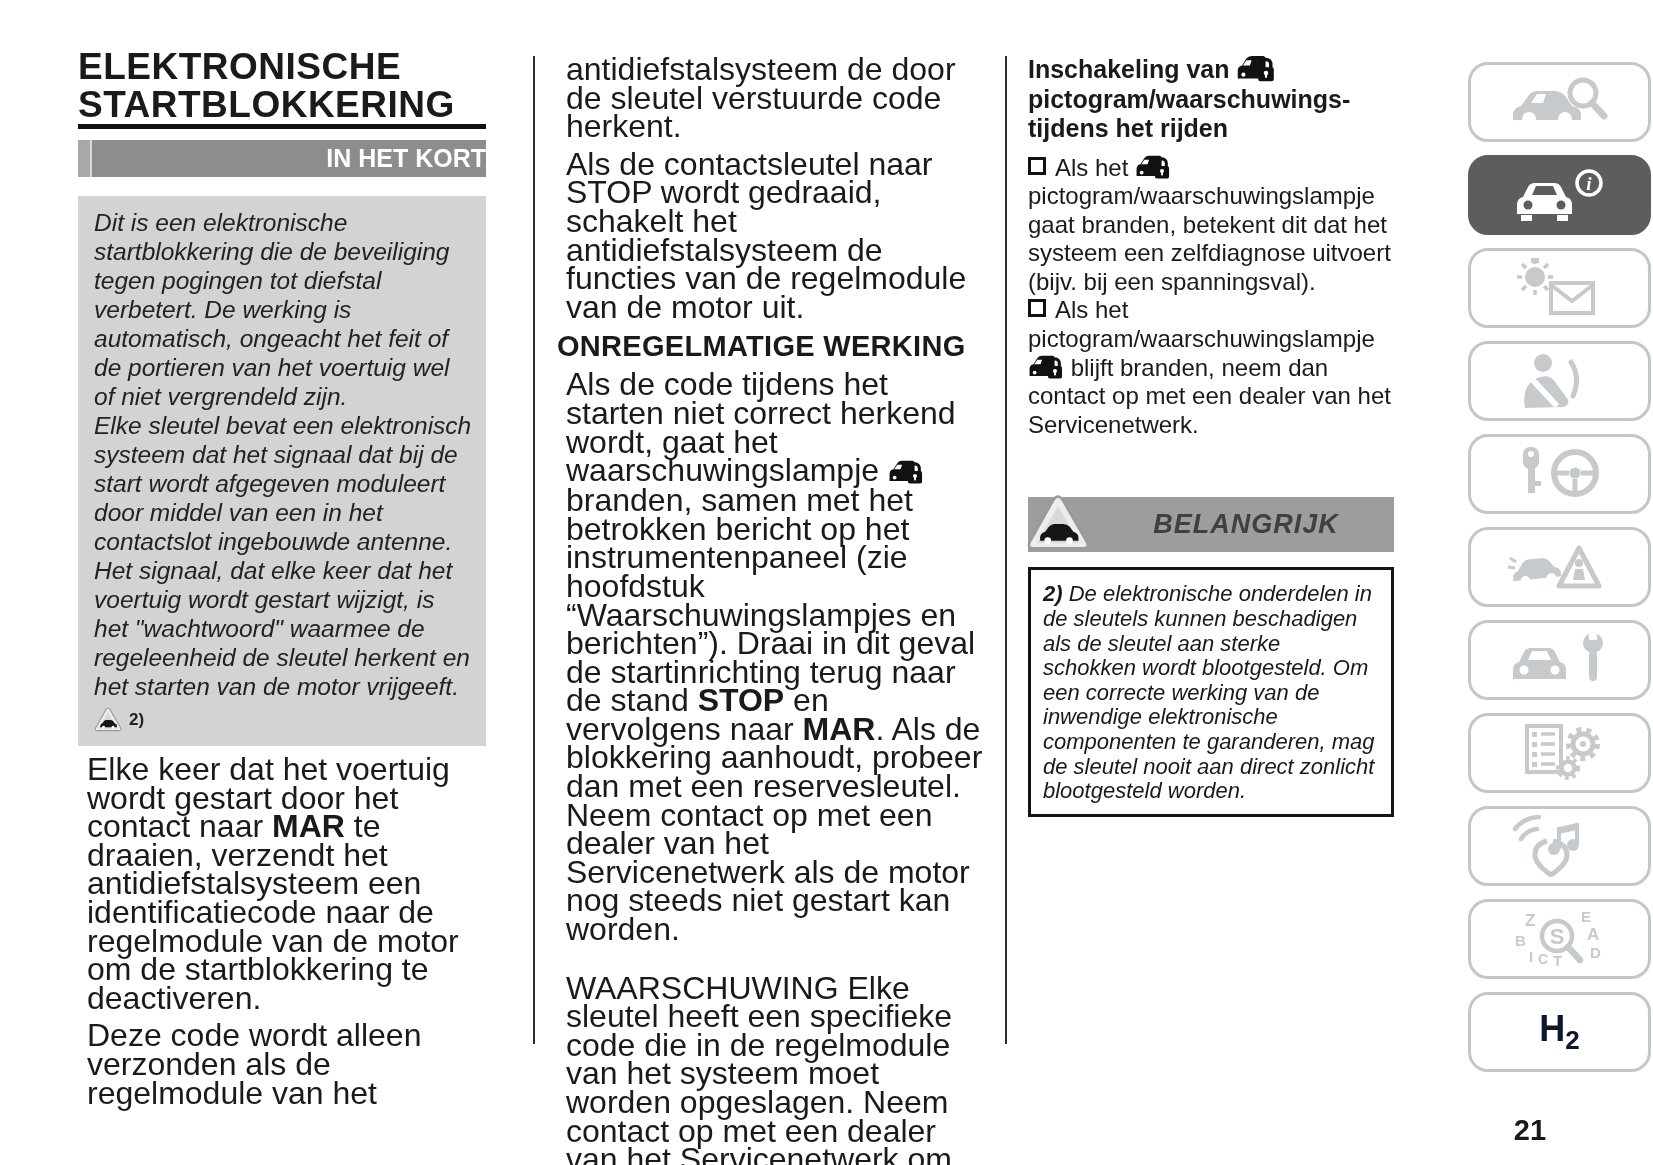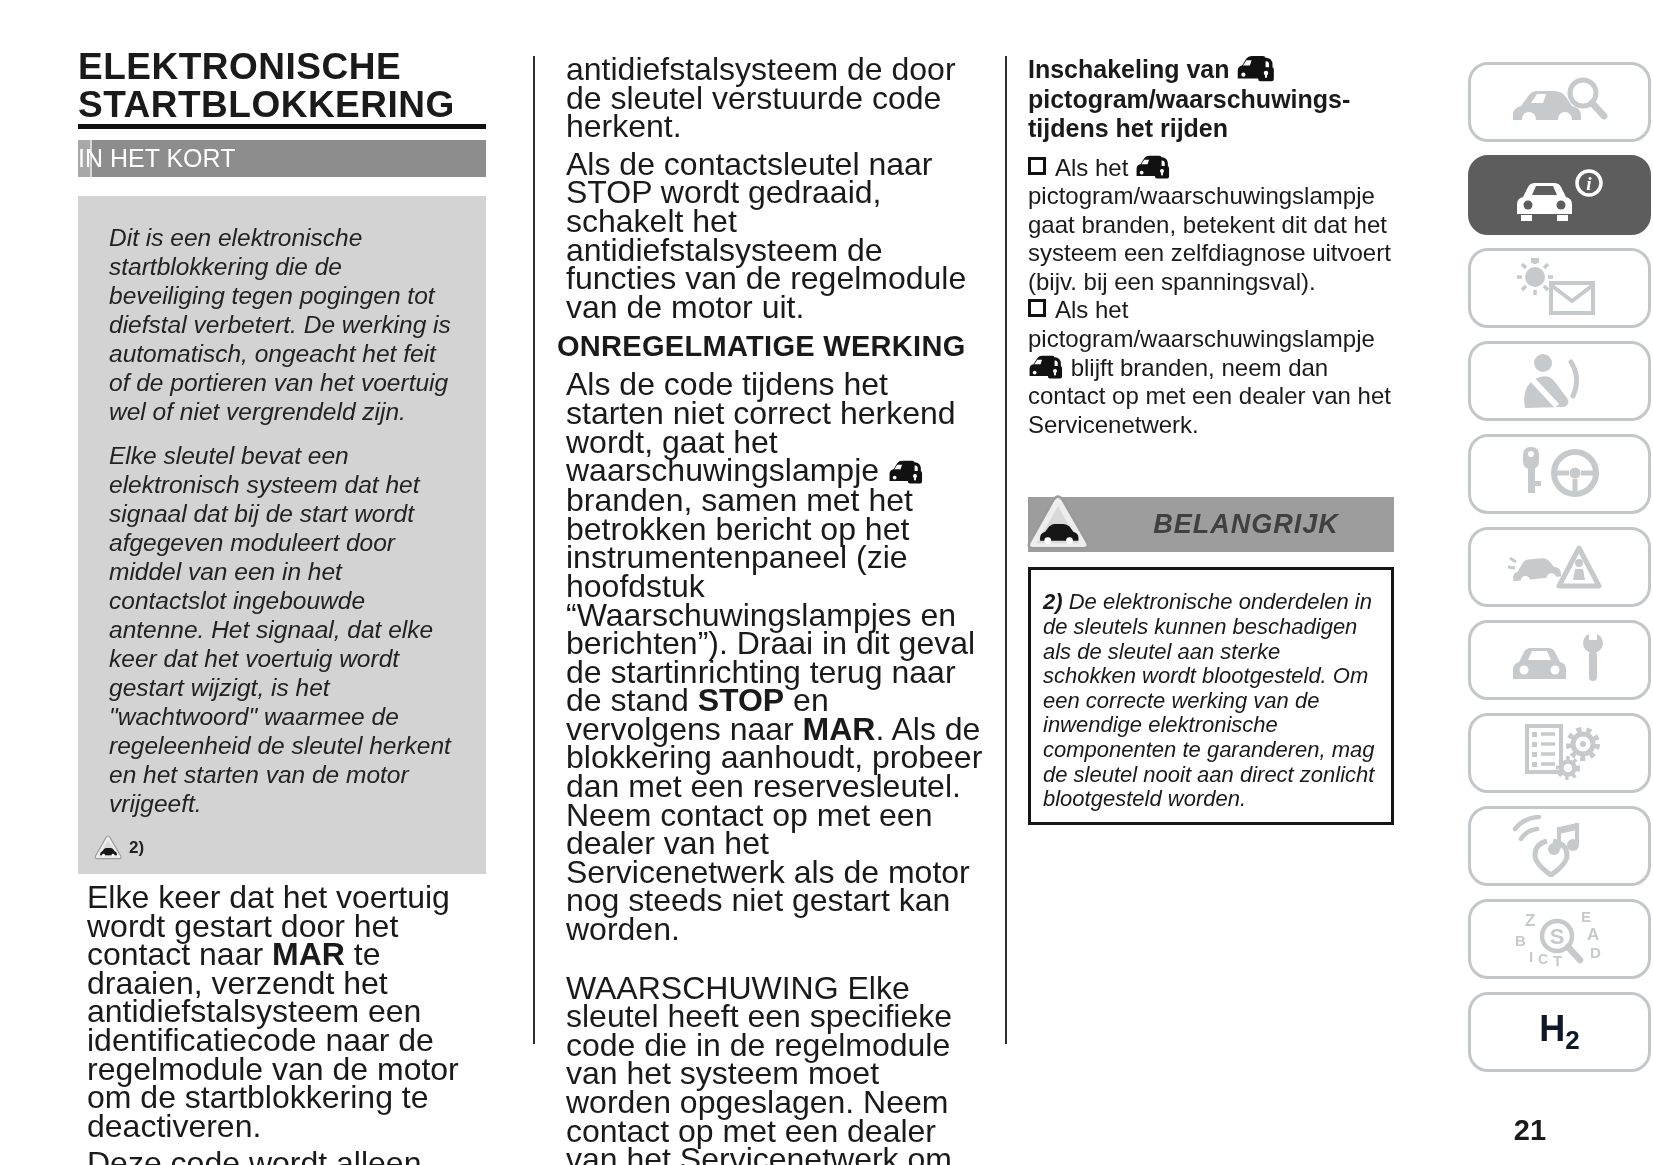--- a/index.html
+++ b/index.html
@@ -10,44 +10,44 @@
   #col1{left:78px;width:408px;}
   #col2{left:557px;width:442px;}
   #col3{left:1028px;width:366px;}
   .vline{position:absolute;top:56px;height:988px;width:2px;background:#2e2e2e;}
   #vline1{left:533px;}
   #vline2{left:1005px;}
 
   
   .doc-title{font-size:37px;line-height:38px;font-weight:900;letter-spacing:.5px;
              border-bottom:5px solid #111;}
-  .kort-bar{margin-top:11px;height:37px;line-height:37px;text-align:left;color:#fff;
-            font-size:25px;font-weight:normal;
+  .kort-bar{margin-top:11px;height:37px;line-height:37px;text-align:right;color:#fff;
+            font-size:25px;font-weight:bold;
             background:linear-gradient(to right,#a8a8a8 0 12px,#d9d9d9 12px 14px,#8d8d8d 14px);}
   .intro-box{margin-top:19px;background:#d3d3d3;padding:12px 14px 12px 16px;
              font-style:italic;font-size:24.5px;line-height:29px;color:#222;}
-  .intro-box p{margin:15px;}
+  .intro-box p{margin:0;}
   .footnote-row{margin-top:4px;display:flex;align-items:center;font-style:normal;}
   .footnote-ref{font-size:17px;font-weight:bold;margin-left:7px;}
   .sec-h{font-size:29px;font-weight:900;letter-spacing:.3px;margin:26px 0 6px 0;line-height:30px;}
   .body-p{font-size:32px;line-height:28.6px;margin:9px;}
   .body-p.gap{margin-top:30px;}
   b.kw{font-weight:bold;}
 
   
   .r-head{font-size:25px;line-height:29.5px;font-weight:900;margin:6px 0 0 0;}
   .bullet-p{font-size:24px;line-height:28.6px;margin:10px 0 0 0;}
   .bullet-p.second{margin-top:0;}
   .sq{display:inline-block;width:12px;height:12px;border:3px solid #111;margin-right:9px;
       position:relative;top:-1px;}
   .belangrijk-bar{position:relative;margin-top:58px;height:55px;background:#9d9d9d;
                   display:flex;align-items:center;justify-content:center;padding-left:70px;box-sizing:border-box;}
   .belangrijk-bar .lbl{color:#404040;font-size:27px;font-weight:bold;font-style:italic;letter-spacing:1px;}
   .tri-abs{position:absolute;left:-2px;top:-3px;}
-  .note-box{margin-top:15px;border:3px solid #151515;padding:20px 12px 10px 12px;
+  .note-box{margin-top:15px;border:3px solid #151515;padding:12px 12px 10px 12px;
             font-style:italic;font-size:22px;line-height:24.6px;}
   .note-box .num{font-weight:bold;}
 
   
   .ic-inline{vertical-align:-5px;}
   .ic-inline-h{vertical-align:-6px;}
 
   
   .sidebar{position:absolute;left:1468px;top:62px;width:183px;}
   .tab{box-sizing:border-box;width:183px;height:80px;border:3px solid #c3c7ca;border-radius:20px;

